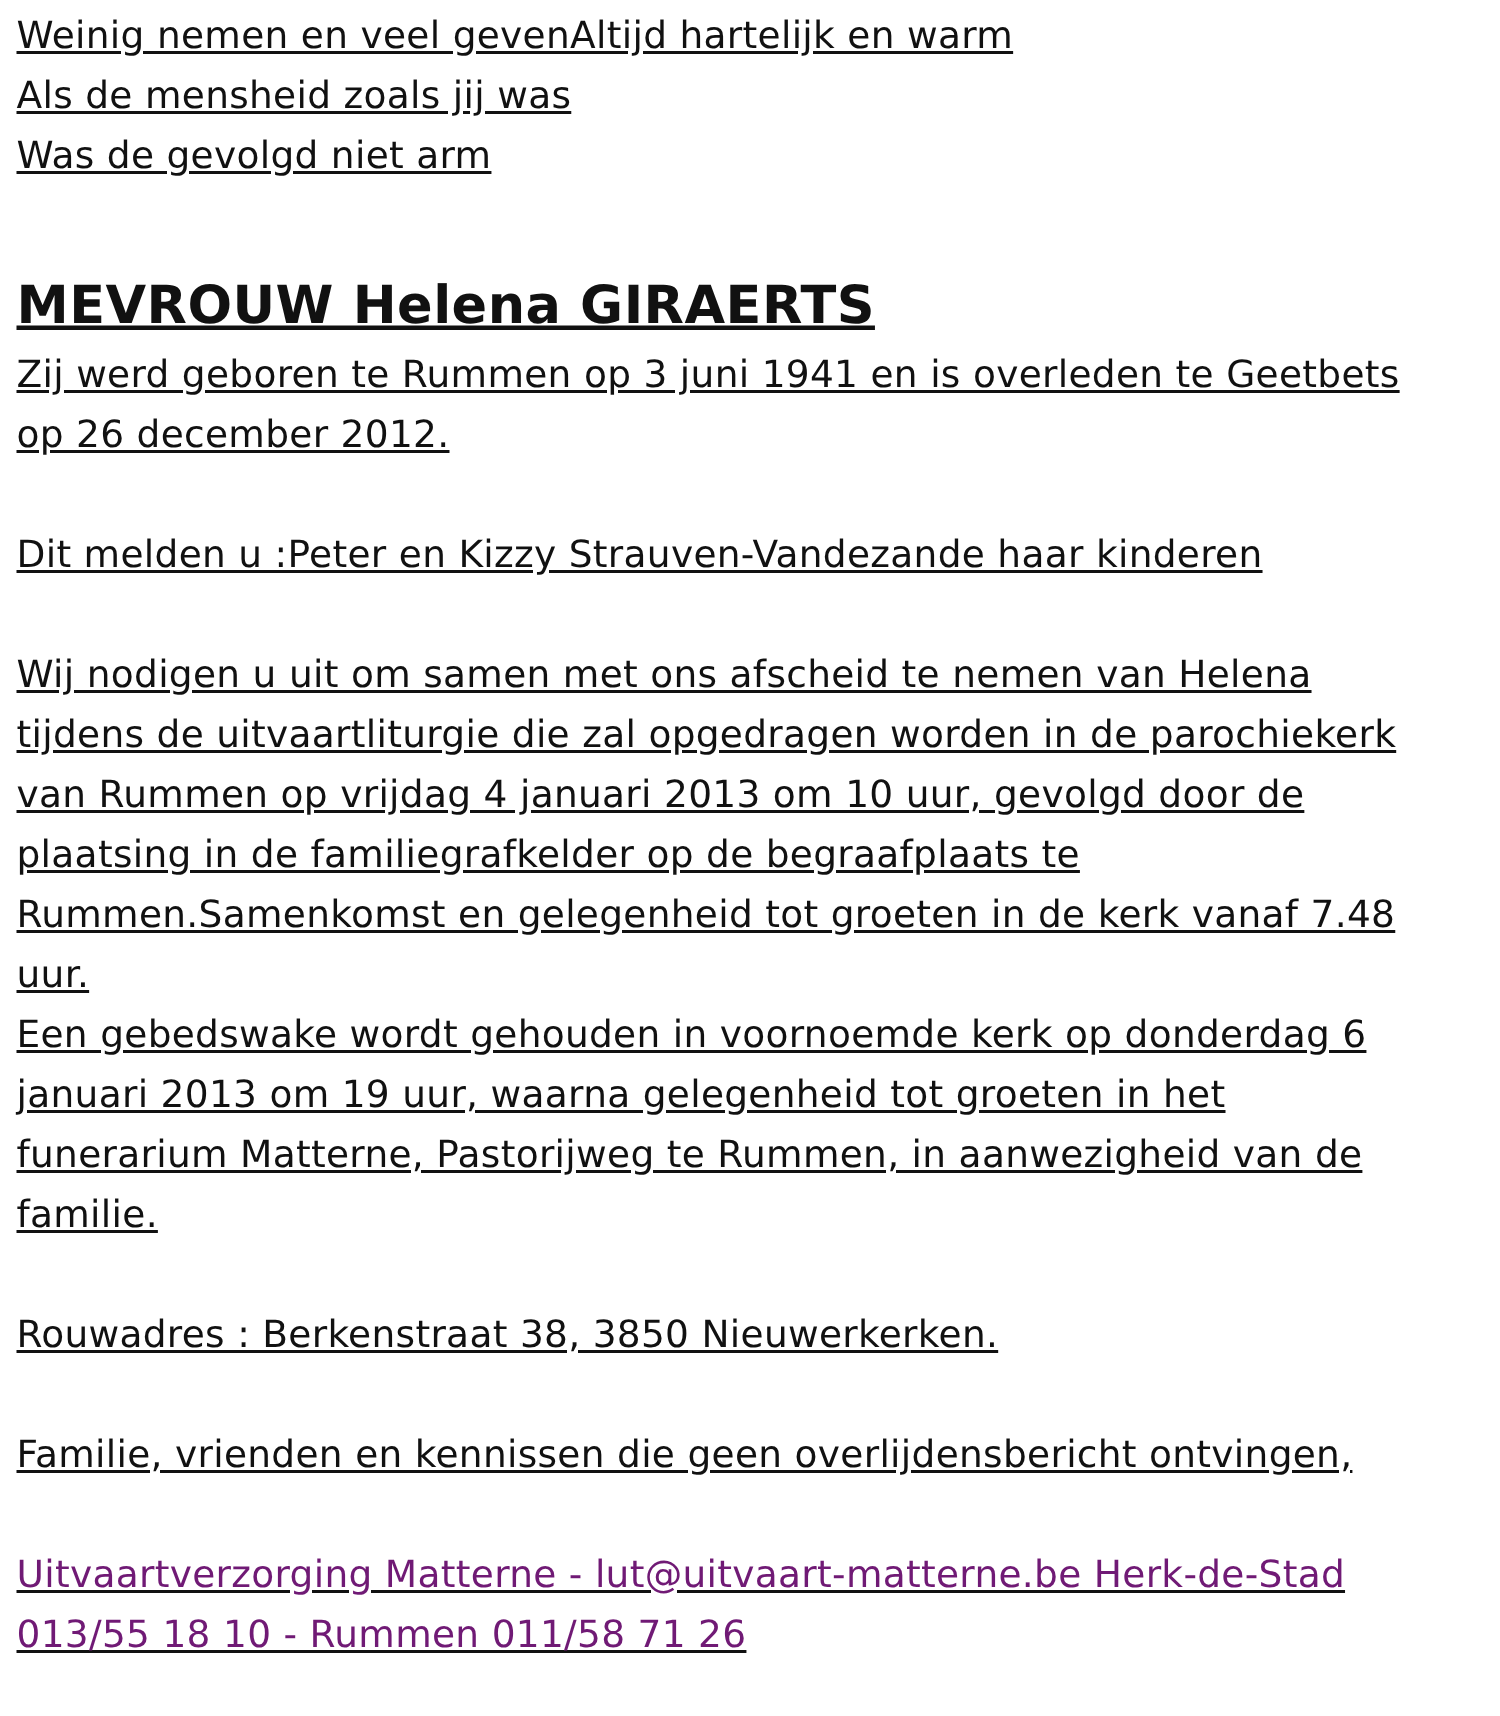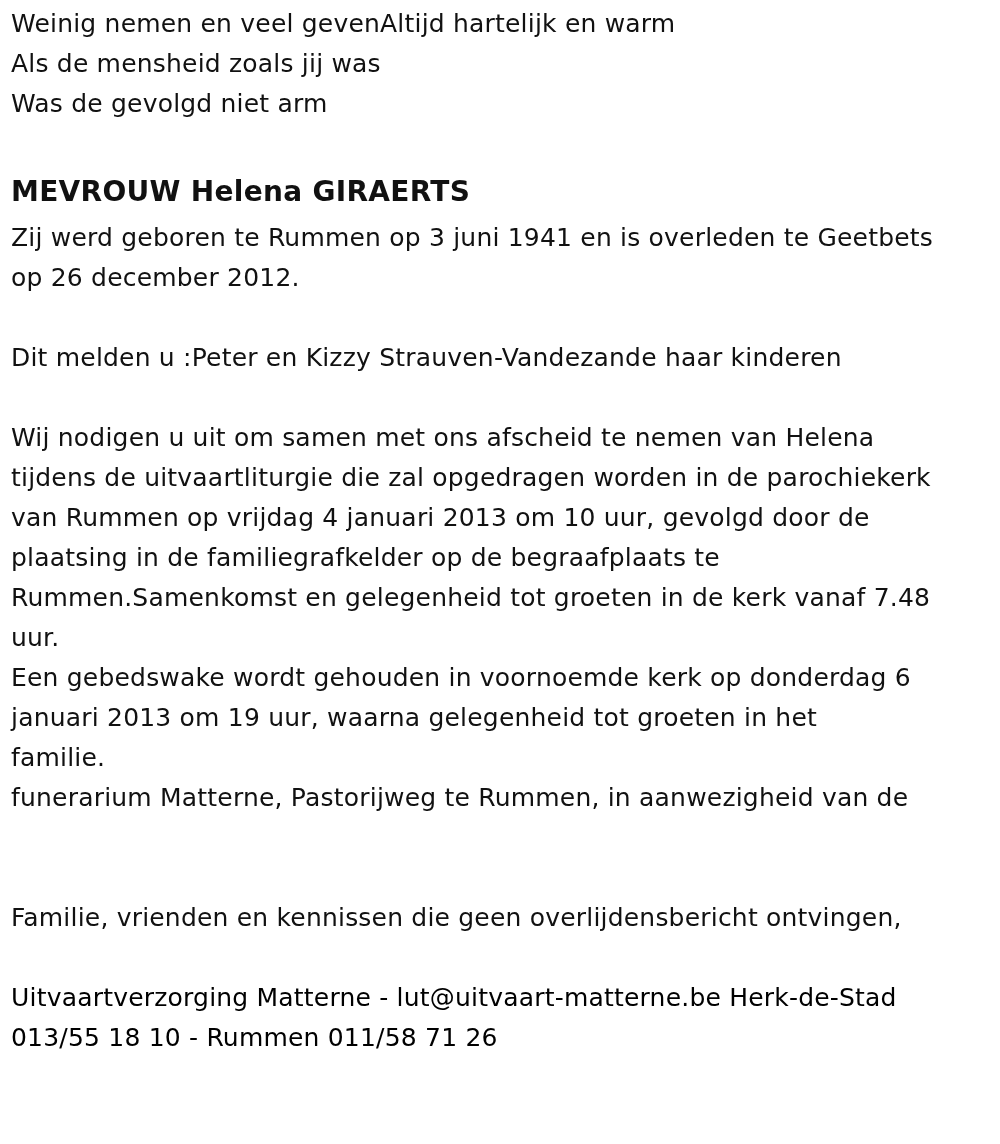--- a/index.html
+++ b/index.html
@@ -1,32 +1,32 @@
 <!DOCTYPE html>
 <html><head>
 <meta charset="utf-8">
 <style>
   html, body { margin: 0; padding: 0; background: #ffffff; }
   body {
     width: 1000px; height: 1144px; overflow: hidden;
     font-family: "DejaVu Sans", sans-serif;
     color: #111111;
   }
-  .page { position: relative; padding: 4px 0 0 11px; }
+  .page { position: relative; padding: 4px 0 0 11px; text-decoration: underline; }
   .line {
     font-size: 25px; line-height: 40px; height: 40px;
     white-space: nowrap; letter-spacing: 0.2px;
   }
   .blank { height: 40px; }
   .title {
-    font-size: 28px; font-weight: bold; line-height: 48px; height: 48px;
-    margin-top: 10px; margin-bottom: 2px; white-space: nowrap;
+    font-size: 35px; font-weight: bold; line-height: 48px; height: 48px;
+    margin-top: 22px; margin-bottom: 2px; white-space: nowrap;
     letter-spacing: 0.3px;
   }
-  .footer { color: #000000; }
+  .footer { color: #701a75; }
 </style>
 </head>
 <body>
 
 <div class="page">
   <div>
     <div class="line">Weinig nemen en veel gevenAltijd hartelijk en warm</div>
     <div class="line">Als de mensheid zoals jij was</div>
     <div class="line">Was de gevolgd niet arm</div>
   </div>
@@ -48,25 +48,26 @@
     <div class="line">tijdens de uitvaartliturgie die zal opgedragen worden in de parochiekerk</div>
     <div class="line">van Rummen op vrijdag 4 januari 2013 om 10 uur, gevolgd door de</div>
     <div class="line">plaatsing in de familiegrafkelder op de begraafplaats te</div>
     <div class="line">Rummen.Samenkomst en gelegenheid tot groeten in de kerk vanaf 7.48</div>
     <div class="line">uur.</div>
   </div>
 
   <div>
     <div class="line">Een gebedswake wordt gehouden in voornoemde kerk op donderdag 6</div>
     <div class="line">januari 2013 om 19 uur, waarna gelegenheid tot groeten in het</div>
+    <div class="line">funerarium Matterne, Pastorijweg te Rummen, in aanwezigheid van de</div>
     <div class="line">familie.</div>
-    <div class="line">funerarium Matterne, Pastorijweg te Rummen, in aanwezigheid van de</div>
   </div>
   <div class="blank"></div>
 
+  <div class="line">Rouwadres : Berkenstraat 38, 3850 Nieuwerkerken.</div>
   <div class="blank"></div>
 
   <div>
     <div class="line">Familie, vrienden en kennissen die geen overlijdensbericht ontvingen,</div>
   </div>
   <div class="blank"></div>
 
   <div class="footer">
     <div class="line">Uitvaartverzorging Matterne - lut@uitvaart-matterne.be Herk-de-Stad</div>
     <div class="line">013/55 18 10 - Rummen 011/58 71 26</div>

